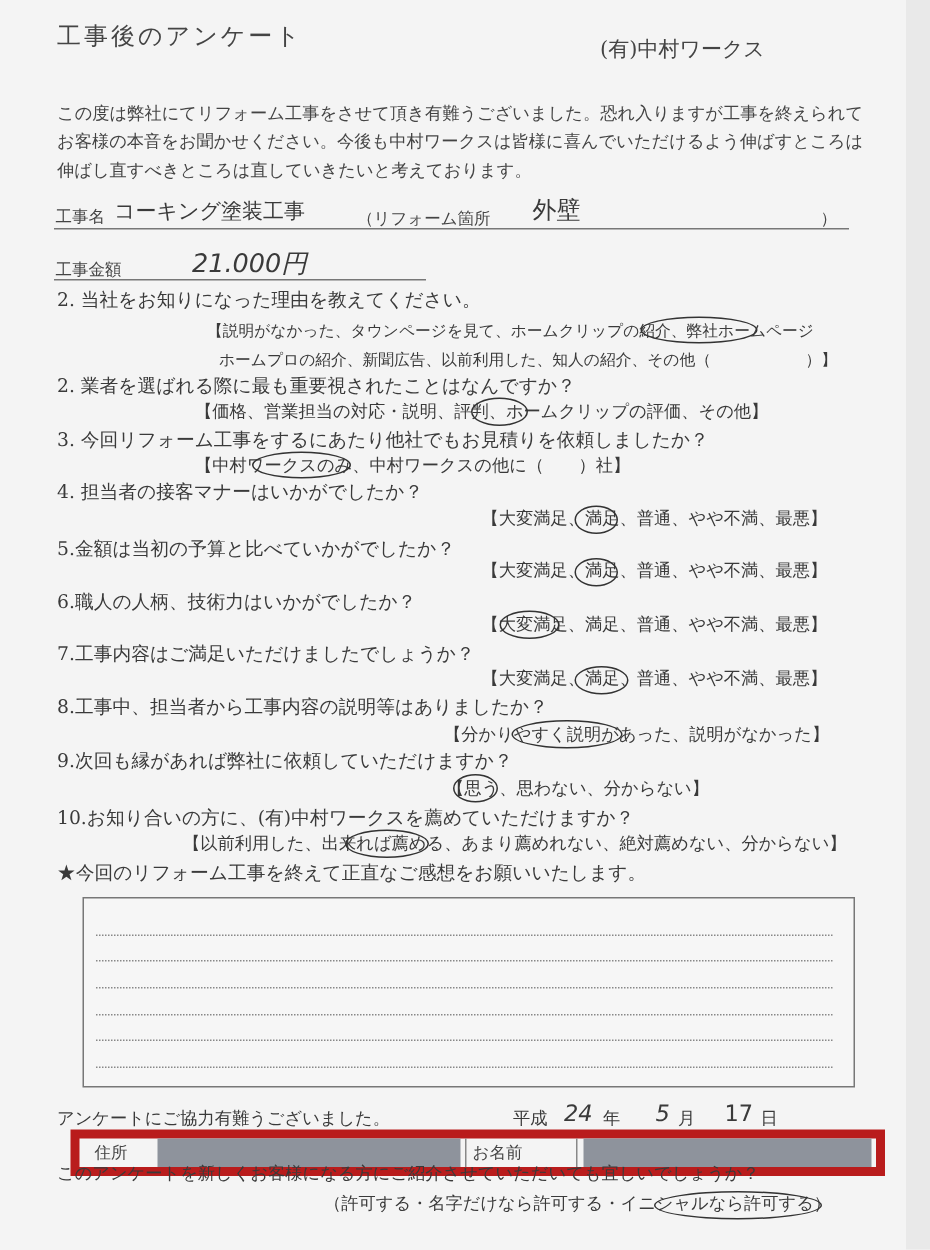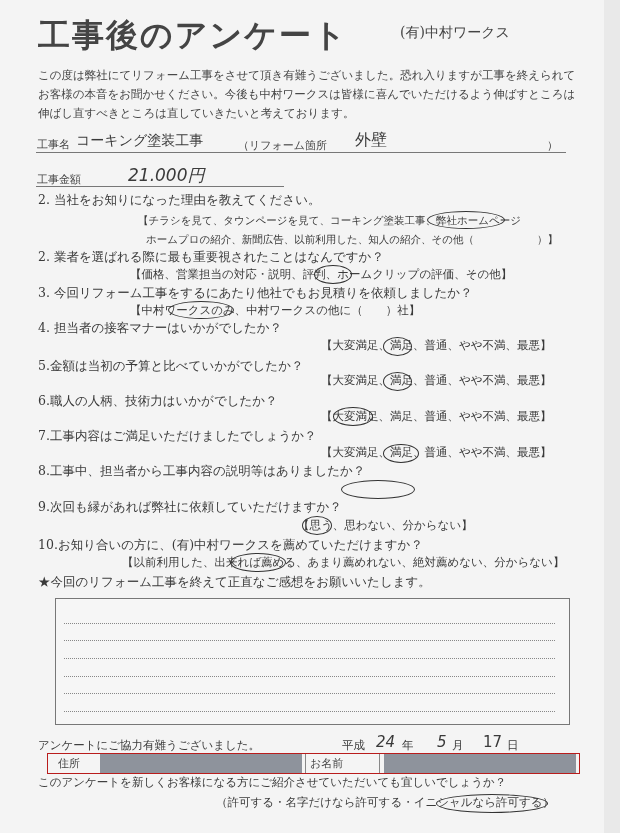--- a/index.html
+++ b/index.html
@@ -12,38 +12,38 @@
   }
   .page {
     position: absolute; left: 0; top: 0; width: 604px; height: 833px;
     background: #f4f4f4;
   }
   .edge {
     position: absolute; left: 604px; top: 0; width: 16px; height: 833px;
     background: #e9e9e9;
   }
   .abs { position: absolute; white-space: nowrap; }
-  .title { left: 38px; top: 14px; font-size: 32px; letter-spacing: 2px; color: #444; font-weight: bold; }
+  .title { left: 38px; top: 14px; font-size: 16px; letter-spacing: 2px; color: #444; font-weight: normal; }
   .company { left: 400px; top: 24px; font-size: 14px; color: #444; }
   .intro { left: 38px; top: 66px; font-size: 11.5px; line-height: 19px; color: #444; white-space: normal; width: 540px; }
   .field-line { position: absolute; border-bottom: 1px solid #777; }
   .lbl { font-size: 11px; color: #444; }
   .hand { font-family: "DejaVu Sans", "Liberation Sans", sans-serif; color: #3a3a3a; }
   .q { font-size: 12.5px; color: #3a3a3a; }
   .opt { font-size: 11.5px; color: #3a3a3a; }
   .opt-small { font-size: 10.5px; color: #3a3a3a; }
   .circle {
     position: absolute; border: 1.3px solid #333; border-radius: 50%;
   }
   .comment-box {
     position: absolute; left: 55px; top: 598px; width: 513px; height: 125px;
     border: 1px solid #777; background: #f6f6f6;
   }
   .dotline { position: absolute; left: 8px; right: 14px; border-top: 1px dotted #888; }
-  .info-table { position: absolute; left: 47px; top: 753px; height: 19px; border: 1px solid #b91c1c; }
+  .info-table { position: absolute; left: 47px; top: 753px; height: 19px; border: 6px solid #b91c1c; }
   .redact { position: absolute; background: #8e939c; }
   .cell-lbl { position: absolute; font-size: 11px; color: #444; top: 2px; }
 </style>
 </head>
 <body>
 
 <div class="page">
 
   <div class="abs title">工事後のアンケート</div>
   <div class="abs company">(有)中村ワークス</div>
@@ -55,21 +55,21 @@
   <div class="abs hand" style="left:76px; top:132px; font-size:14px;">コーキング塗装工事</div>
   <div class="abs lbl" style="left:238px; top:138px;">（リフォーム箇所</div>
   <div class="abs hand" style="left:355px; top:130px; font-size:16px;">外壁</div>
   <div class="abs lbl" style="left:547px; top:138px;">）</div>
 
   <div class="field-line" style="left:36px; top:186px; width:248px;"></div>
   <div class="abs lbl" style="left:37px; top:172px;">工事金額</div>
   <div class="abs hand" style="left:128px; top:164px; font-size:17px; font-style:italic;">21.000円</div>
 
   <div class="abs q" style="left:38px; top:192px;">2.  当社をお知りになった理由を教えてください。</div>
-  <div class="abs opt-small" style="left:138px; top:214px;">【チラシを見て、タウンページを見て、コーキング塗装工事、弊社ホームページ</div>
+  <div class="abs opt-small" style="left:138px; top:214px;">【説明がなかった、タウンページを見て、ホームクリップの紹介、弊社ホームページ</div>
   <div class="abs opt-small" style="left:146px; top:233px;">ホームプロの紹介、新聞広告、以前利用した、知人の紹介、その他（　　　　　　）】</div>
   <div class="circle" style="left:427px; top:211px; width:76px; height:16px;"></div>
 
   <div class="abs q" style="left:38px; top:249px;">2.  業者を選ばれる際に最も重要視されたことはなんですか？</div>
   <div class="abs opt" style="left:130px; top:267px;text-align:center;">【価格、営業担当の対応・説明、評判、ホームクリップの評価、その他】</div>
   <div class="circle" style="left:314px; top:265px; width:36px; height:17px;"></div>
 
   <div class="abs q" style="left:38px; top:285px;">3.  今回リフォーム工事をするにあたり他社でもお見積りを依頼しましたか？</div>
   <div class="abs opt" style="left:130px; top:303px;">【中村ワークスのみ、中村ワークスの他に（　　）社】</div>
   <div class="circle" style="left:168px; top:301px; width:64px; height:16px;"></div>
@@ -84,20 +84,21 @@
 
   <div class="abs q" style="left:38px; top:393px;">6.職人の人柄、技術力はいかがでしたか？</div>
   <div class="abs opt" style="left:321px; top:409px;">【大変満足、満足、普通、やや不満、最悪】</div>
   <div class="circle" style="left:333px; top:407px; width:38px; height:17px;"></div>
 
   <div class="abs q" style="left:38px; top:428px;">7.工事内容はご満足いただけましたでしょうか？</div>
   <div class="abs opt" style="left:321px; top:445px;">【大変満足、満足、普通、やや不満、最悪】</div>
   <div class="circle" style="left:383px; top:444px; width:34px; height:17px;"></div>
 
   <div class="abs q" style="left:38px; top:463px;">8.工事中、担当者から工事内容の説明等はありましたか？</div>
+  <div class="abs opt" style="left:296px; top:482px;">【分かりやすく説明があった、説明がなかった】</div>
   <div class="circle" style="left:341px; top:480px; width:72px; height:17px;"></div>
 
   <div class="abs q" style="left:38px; top:499px;">9.次回も縁があれば弊社に依頼していただけますか？</div>
   <div class="abs opt" style="left:298px; top:518px;">【思う、思わない、分からない】</div>
   <div class="circle" style="left:302px; top:516px; width:28px; height:17px;"></div>
 
   <div class="abs q" style="left:38px; top:537px;">10.お知り合いの方に、(有)中村ワークスを薦めていただけますか？</div>
   <div class="abs opt" style="left:122px; top:555px;">【以前利用した、出来れば薦める、あまり薦めれない、絶対薦めない、分からない】</div>
   <div class="circle" style="left:230px; top:553px; width:54px; height:17px;"></div>
 

